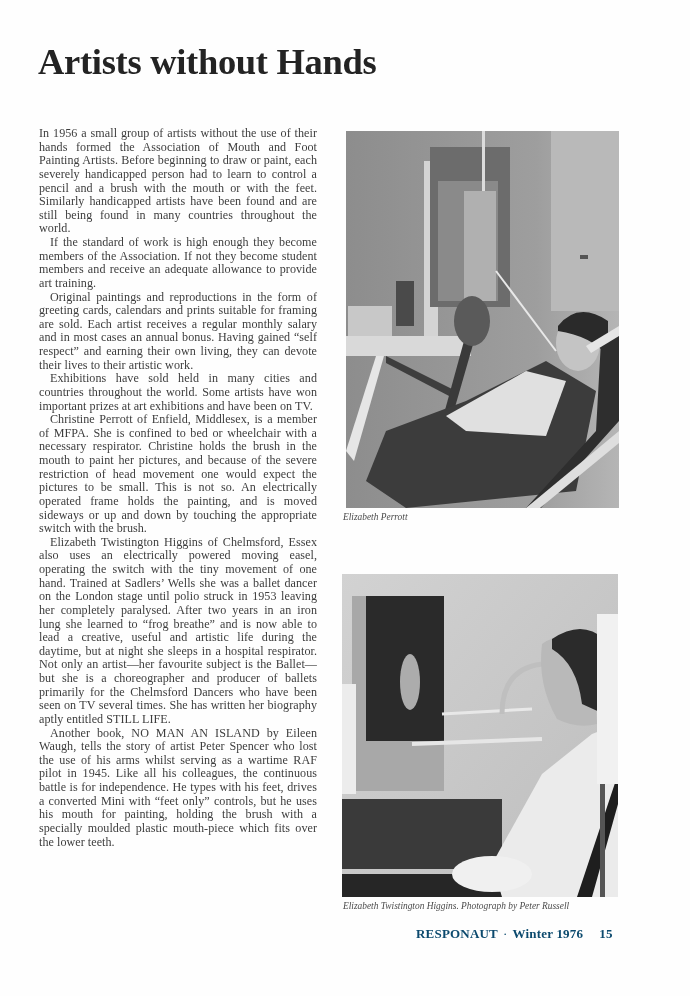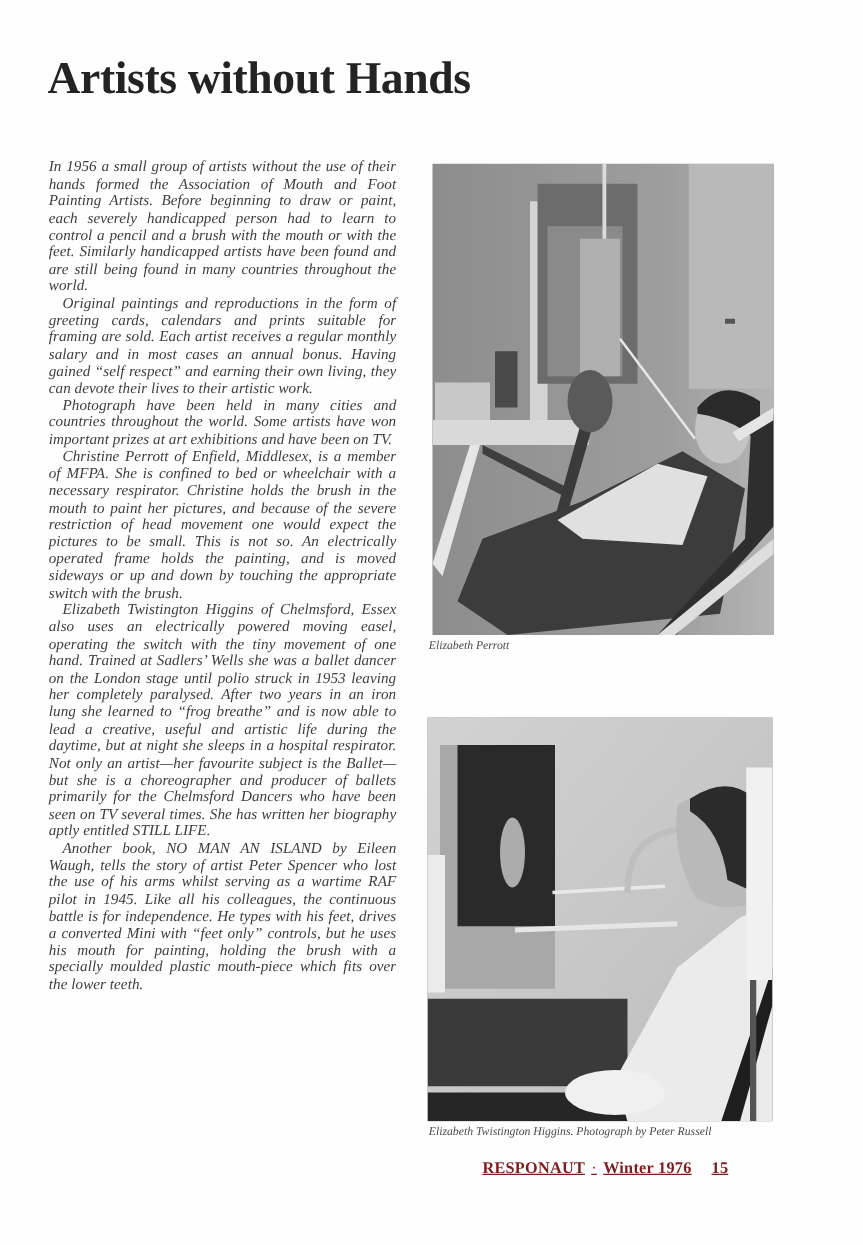--- a/index.html
+++ b/index.html
@@ -11,50 +11,51 @@
   .title {
     position: absolute; left: 38px; top: 40px; margin: 0;
     font-family: "Liberation Serif", serif; font-weight: bold;
     font-size: 36.5px; letter-spacing: -0.3px; color: #232323; line-height: 44px; text-align: center;
   }
   .body-col {
     position: absolute; left: 39px; top: 127px; width: 278px;
     font-size: 12.1px; line-height: 13.62px; text-align: justify;
     color: #3d3d3d; letter-spacing: 0.05px;
   }
-  .body-col p { margin: 0; text-indent: 11px; font-style: italic; }
+  .body-col p { margin: 0; text-indent: 11px; }
   .body-col p.first { text-indent: 0; }
   .photo {
     position: absolute; overflow: hidden; background: #9a9a9a;
   }
   .photo svg { display: block; width: 100%; height: 100%; }
   .photo1 { left: 346px; top: 131px; width: 273px; height: 377px; }
   .photo2 { left: 342px; top: 574px; width: 276px; height: 323px; }
   .caption {
     position: absolute; font-style: italic; font-size: 9.4px; color: #4a4a4a;
     white-space: nowrap;
   }
   .caption1 { left: 343px; top: 512px; }
   .caption2 { left: 343px; top: 901px; font-style: italic; }
   .footer {
-    position: absolute; top: 926px; left: 386px; font-size: 13px; color: #7f1d1d;
-    white-space: nowrap; font-weight: bold; letter-spacing: 0.2px; text-decoration: underline;
+    position: absolute; top: 926px; left: 416px; font-size: 13px; color: #0c4a6e;
+    white-space: nowrap; font-weight: bold; letter-spacing: 0.2px;
   }
   .footer .sep { font-weight: normal; margin: 0 5px; }
   .footer .page { margin-left: 16px; }
 </style>
 </head>
 <body>
 
 <h1 class="title">Artists without Hands</h1>
 
 <div class="body-col">
   <p class="first">In 1956 a small group of artists without the use of their hands formed the Association of Mouth and Foot Painting Artists. Before beginning to draw or paint, each severely handicapped person had to learn to control a pencil and a brush with the mouth or with the feet. Similarly handicapped artists have been found and are still being found in many countries throughout the world.</p>
+  <p>If the standard of work is high enough they become members of the Association. If not they become student members and receive an adequate allowance to provide art training.</p>
   <p>Original paintings and reproductions in the form of greeting cards, calendars and prints suitable for framing are sold. Each artist receives a regular monthly salary and in most cases an annual bonus. Having gained “self respect” and earning their own living, they can devote their lives to their artistic work.</p>
-  <p>Photograph have been held in many cities and countries throughout the world. Some artists have won important prizes at art exhibitions and have been on TV.</p>
+  <p>Exhibitions have sold held in many cities and countries throughout the world. Some artists have won important prizes at art exhibitions and have been on TV.</p>
   <p>Christine Perrott of Enfield, Middlesex, is a member of MFPA. She is confined to bed or wheelchair with a necessary respirator. Christine holds the brush in the mouth to paint her pictures, and because of the severe restriction of head movement one would expect the pictures to be small. This is not so. An electrically operated frame holds the painting, and is moved sideways or up and down by touching the appropriate switch with the brush.</p>
   <p>Elizabeth Twistington Higgins of Chelmsford, Essex also uses an electrically powered moving easel, operating the switch with the tiny movement of one hand. Trained at Sadlers’ Wells she was a ballet dancer on the London stage until polio struck in 1953 leaving her completely paralysed. After two years in an iron lung she learned to “frog breathe” and is now able to lead a creative, useful and artistic life during the daytime, but at night she sleeps in a hospital respirator. Not only an artist—her favourite subject is the Ballet—but she is a choreographer and producer of ballets primarily for the Chelmsford Dancers who have been seen on TV several times. She has written her biography aptly entitled STILL LIFE.</p>
   <p>Another book, NO MAN AN ISLAND by Eileen Waugh, tells the story of artist Peter Spencer who lost the use of his arms whilst serving as a wartime RAF pilot in 1945. Like all his colleagues, the continuous battle is for independence. He types with his feet, drives a converted Mini with “feet only” controls, but he uses his mouth for painting, holding the brush with a specially moulded plastic mouth-piece which fits over the lower teeth.</p>
 </div>
 
 <div class="photo photo1">
   <svg viewBox="0 0 273 377" preserveAspectRatio="none">
     <defs>
       <linearGradient id="wall1" x1="0" y1="0" x2="1" y2="0">
         <stop offset="0" stop-color="#8d8d8d"></stop>

